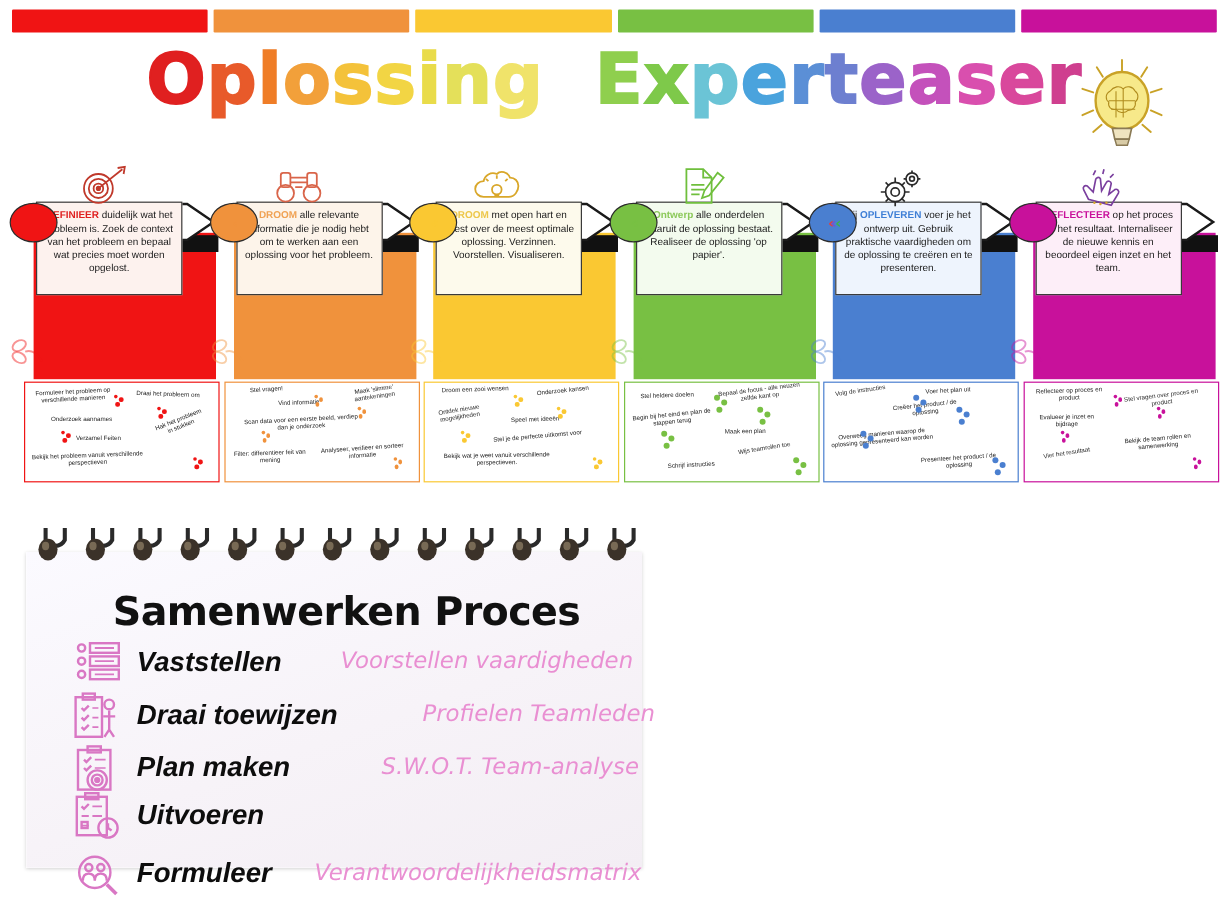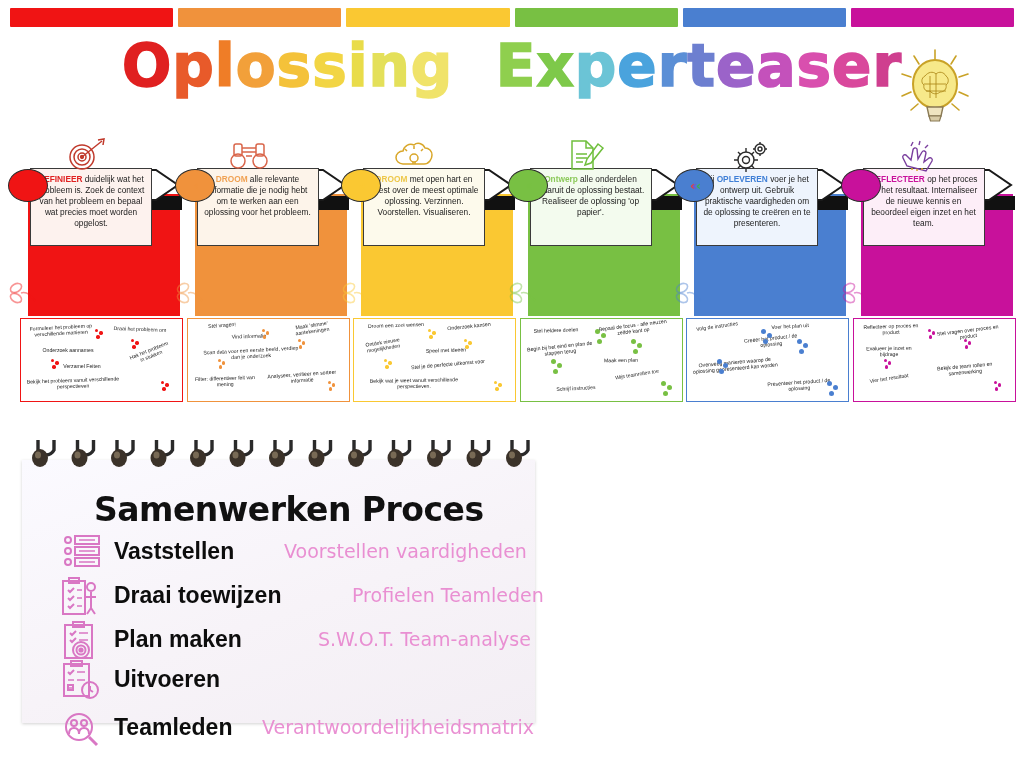--- a/index.html
+++ b/index.html
@@ -82,21 +82,21 @@
     position:absolute;left:0;top:22px;width:513px;height:263px;
     background:linear-gradient(160deg,#fbfaff 0%,#f7f3f8 55%,#f3eef4 100%);
     box-shadow:0 1px 3px rgba(0,0,0,.18);
   }
   .spirals{position:absolute;left:0;top:0;width:513px;height:34px;}
   .pad-title{
     position:absolute;left:72px;top:52px;
     font-family:"DejaVu Sans",sans-serif;font-weight:bold;
     font-size:33px;color:#111;letter-spacing:-.5px;
   }
-  .pad-row{position:absolute;left:0;height:46px;width:513px;}
+  .pad-row{position:absolute;left:0;height:46px;width:513px;font-style:italic;}
   .pad-ico{position:absolute;left:38px;top:2px;width:42px;height:42px;}
   .pad-left{
     position:absolute;left:92px;top:8px;
     font-family:"Liberation Sans",sans-serif;font-weight:bold;
     font-size:23px;color:#0d0d0d;white-space:nowrap;
   }
   .pad-right{
     position:absolute;top:10px;
     font-family:"DejaVu Sans",sans-serif;
     font-size:19px;color:#e98fd2;white-space:nowrap;
@@ -597,19 +597,19 @@
         <div class="pad-row" style="top: 268px;">
           <div class="pad-ico"><svg viewBox="0 0 42 42" width="42" height="42">
               <g fill="none" stroke="#d977c4" stroke-width="2">
                 <circle cx="19" cy="19" r="13"></circle>
                 <circle cx="14" cy="15" r="3"></circle>
                 <circle cx="24" cy="15" r="3"></circle>
                 <path d="M9 26c0-4 2-6 5-6s5 2 5 6M19 26c0-4 2-6 5-6s5 2 5 6"></path>
                 <path d="M29 29l8 8" stroke-width="3"></path>
               </g>
             </svg></div>
-          <div class="pad-left">Teamleden</div>
+          <div class="pad-left">Formuleer</div>
           <div class="pad-right" style="left:240px;color:#e98fd2">Verantwoordelijkheidsmatrix</div>
         </div>
       </div>
   </div>
 
 </div>
 
 </body></html>

